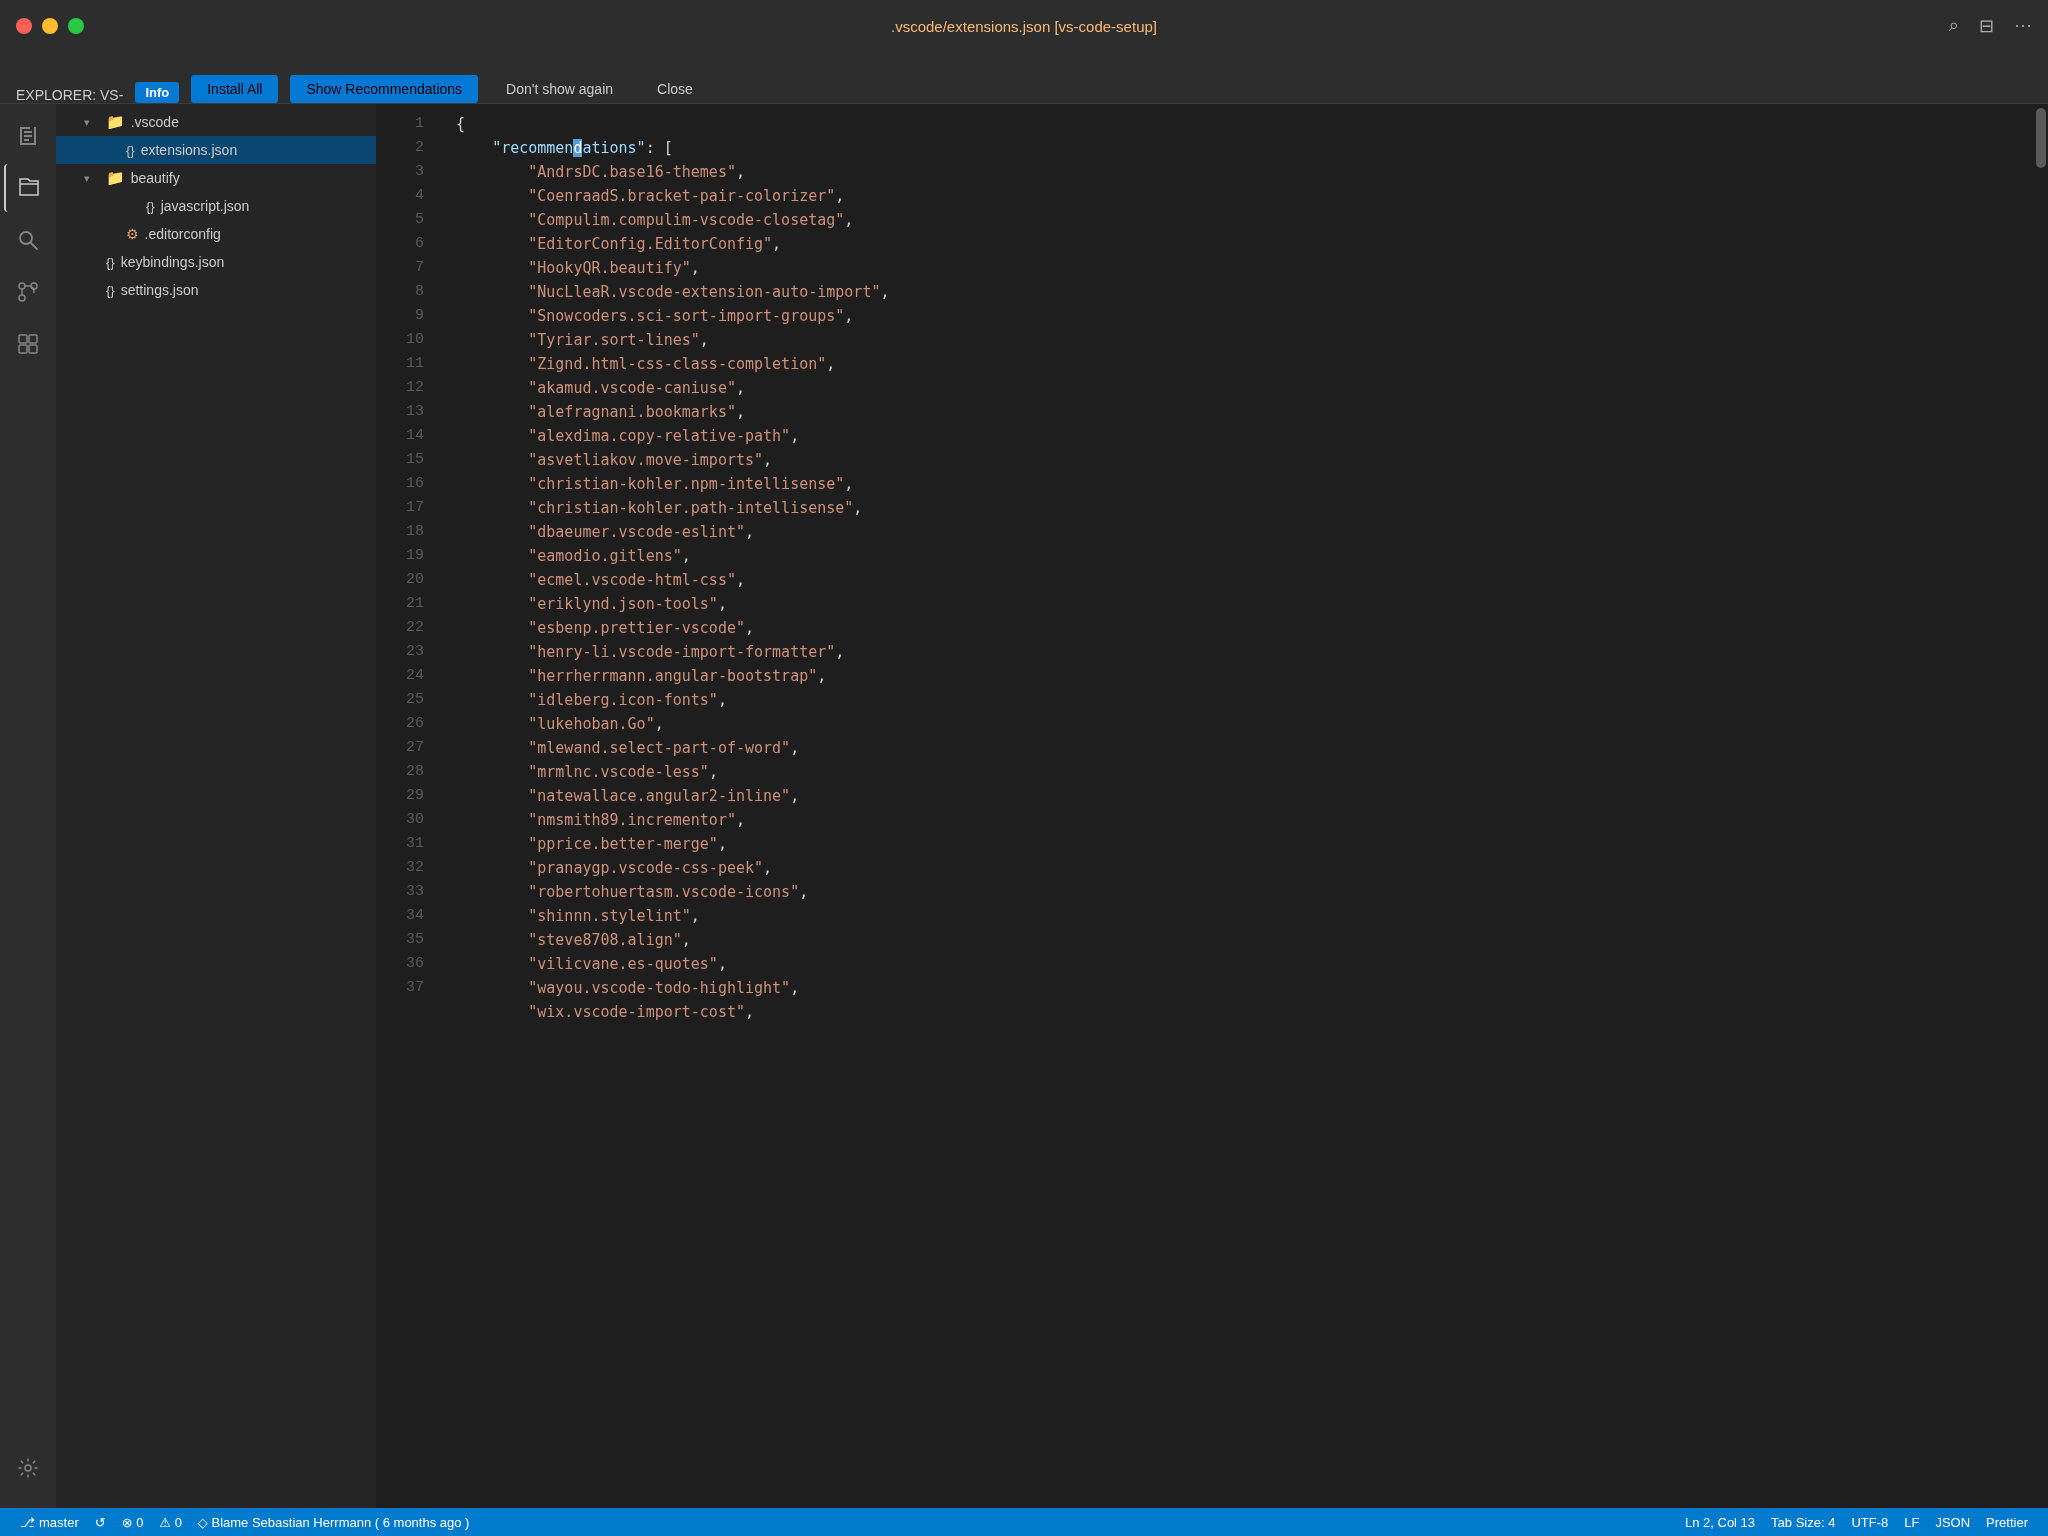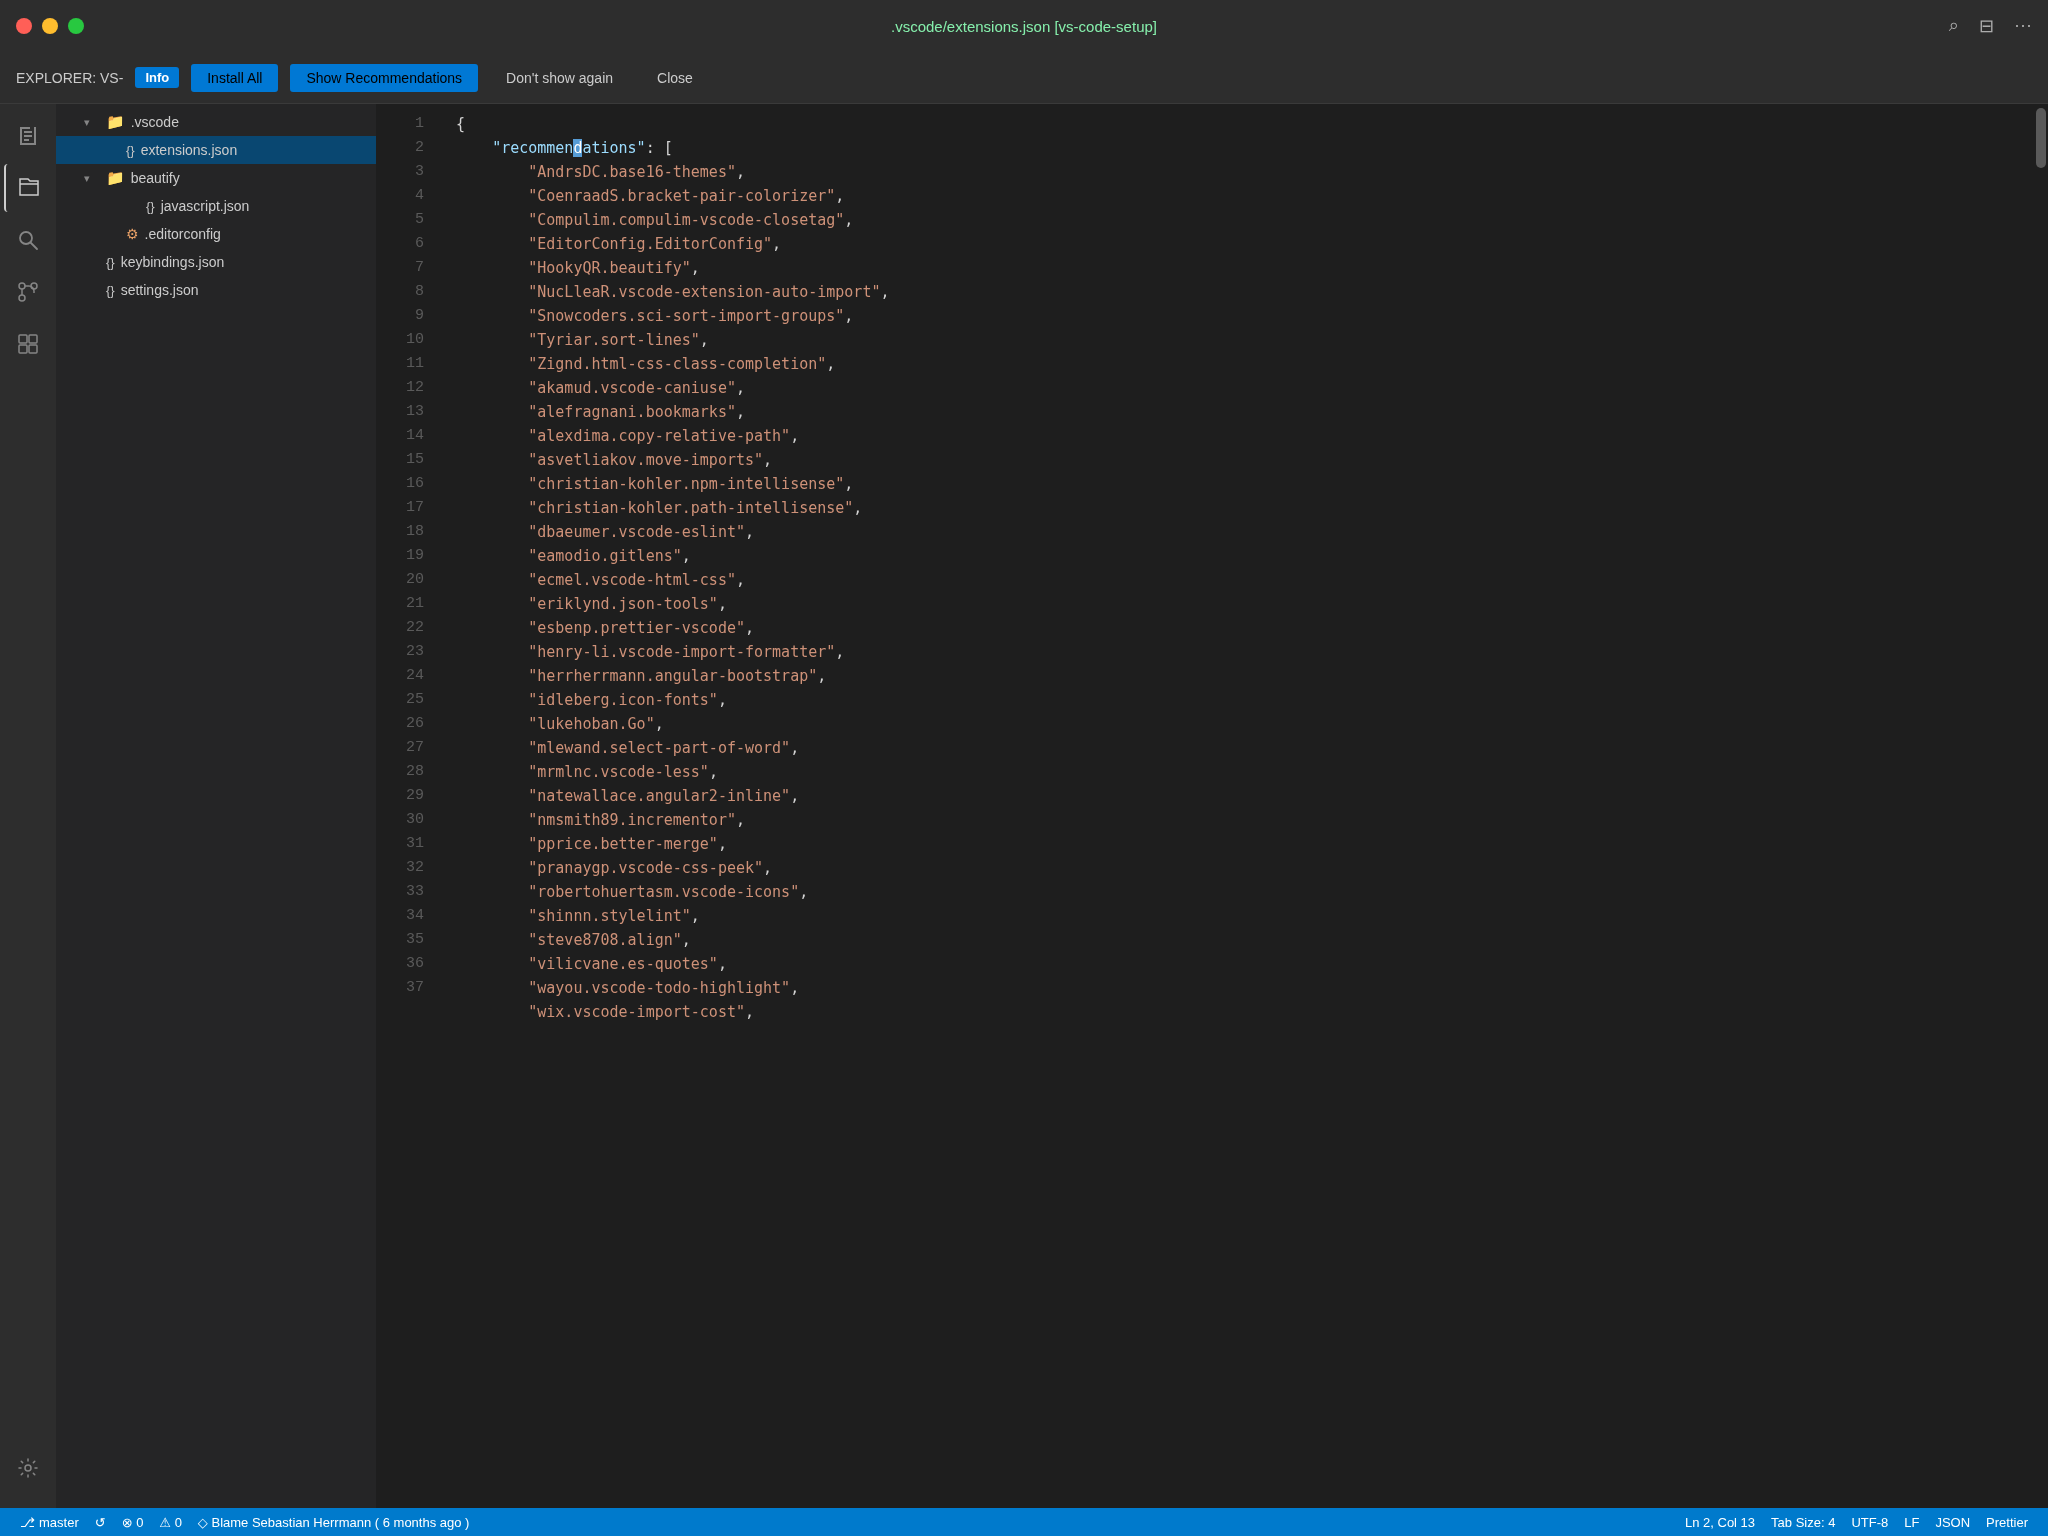--- a/index.html
+++ b/index.html
@@ -33,42 +33,42 @@
       height: 16px;
       border-radius: 50%;
     }
     .tl-red { background: #ff5f57; }
     .tl-yellow { background: #ffbd2e; }
     .tl-green { background: #28c840; }
     .title-text {
       position: absolute;
       left: 50%;
       transform: translateX(-50%);
-      color: #86efac;
+      color: #fdba74;
       font-size: 15px;
       white-space: nowrap;
     }
     .titlebar-actions {
       display: flex;
       gap: 20px;
       margin-left: auto;
     }
     .titlebar-icon {
       color: #cccccc;
       font-size: 18px;
       cursor: pointer;
       opacity: 0.8;
     }
 
     
     .notification-bar {
       height: 52px;
       background: #2d2d2d;
       display: flex;
-      align-items: center;
+      align-items: flex-end;
       padding: 0 16px;
       gap: 12px;
       flex-shrink: 0;
       border-bottom: 1px solid #3a3a3a;
     }
     .explorer-label {
       color: #cccccc;
       font-size: 14px;
       white-space: nowrap;
     }

